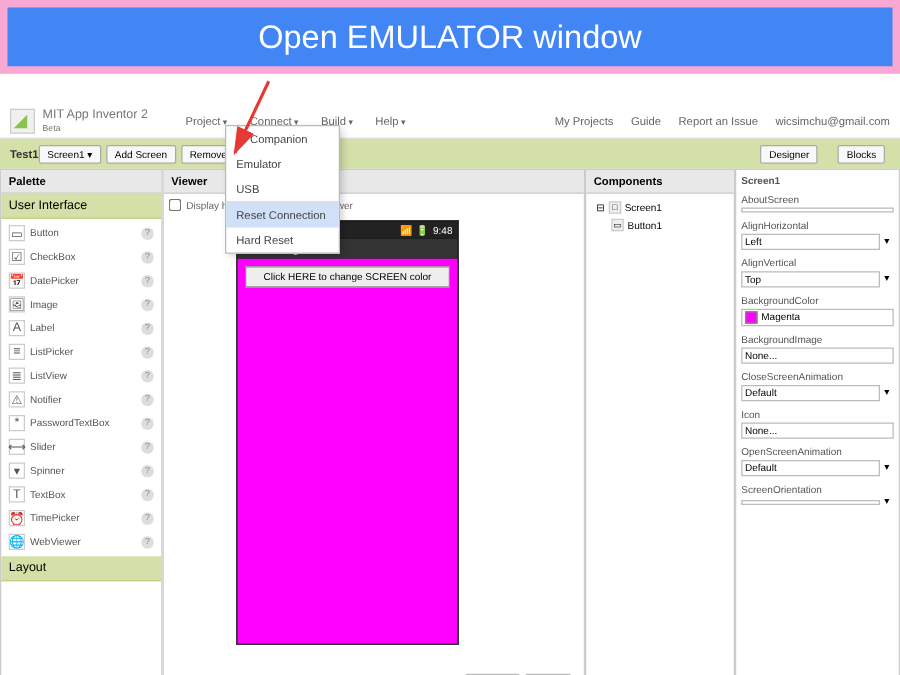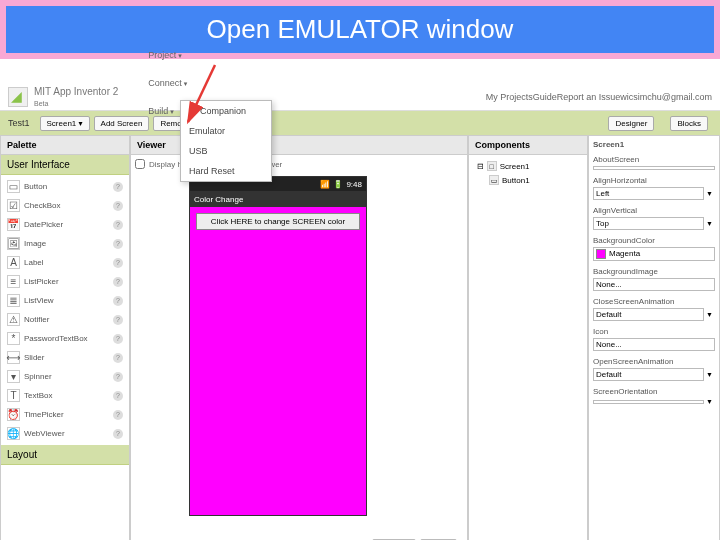--- a/index.html
+++ b/index.html
@@ -6,26 +6,26 @@
   body { width: 720px; height: 540px; background: #fff; overflow: hidden; position: relative; }
   
   .banner { background: #4285f4; color: #fff; font-size: 26px; padding: 8px 0; text-align: center; border: 6px solid #f9a8d4; }
   
   .blank { height: 24px; background: #fff; }
   
   .topbar { display: flex; align-items: center; padding: 4px 8px; height: 28px; border-bottom: 1px solid #ddd; font-size: 9px; color: #666; justify-content: flex-end; }
   .logo { width: 20px; height: 20px; background: #f0f0f0; border: 1px solid #ccc; margin-right: 6px; position: relative; }
   .logo::after { content: "◢"; color: #8bc34a; position: absolute; font-size: 14px; left: 2px; top: 0; }
   .brand { font-size: 10px; color: #777; margin-right: 20px; }
-  .menu { display: flex; gap: 18px; margin-left: 10px; flex-direction: column; }
+  .menu { display: flex; gap: 18px; margin-left: 10px; }
   .menu-item::after { content: " ▾"; font-size: 7px; }
-  .top-right { margin-left: auto; display: flex; font-size: 9px; color: #666; }
+  .top-right { margin-left: auto; display: flex; gap: 14px; font-size: 9px; color: #666; }
   
   .projbar { display: flex; align-items: center; background: #d3e0a8; padding: 4px 8px; height: 24px; font-size: 9px; }
-  .projname { font-weight: normal; color: #333; margin-right: 10px; }
+  .projname { font-weight: bold; color: #333; }
   .proj-btn { background: #f8f8f8; border: 1px solid #aaa; padding: 2px 6px; font-size: 8px; border-radius: 2px; margin-right: 4px; cursor: pointer; }
   .proj-right { margin-left: auto; display: flex; gap: 12px; }
   
   .cols { display: flex; height: calc(100% - 114px); }
   .panel { border: 1px solid #ccc; display: flex; flex-direction: column; }
   .panel-head { background: #e8e8e8; font-size: 9px; font-weight: bold; padding: 4px 6px; border-bottom: 1px solid #ccc; }
   
   .palette { width: 130px; }
   .pal-cat { font-size: 10px; padding: 4px 6px; background: #d3e0a8; border-bottom: 1px solid #c0d080; }
   .pal-items { padding: 2px; }
@@ -103,20 +103,21 @@
   <div class="proj-right">
     <button class="proj-btn">Designer</button>
     <button class="proj-btn">Blocks</button>
   </div>
 </div>
 
 <div class="dropdown">
   <div class="dd-item">AI Companion</div>
   <div class="dd-item">Emulator</div>
   <div class="dd-item">USB</div>
+  <div class="dd-item dd-sep dd-highlight">Reset Connection</div>
   <div class="dd-item">Hard Reset</div>
 </div>
 
 <svg class="arrow" style="left:110px;top:60px;width:110px;height:70px">
   <defs>
       <marker id="ah" markerWidth="10" markerHeight="10" refX="8" refY="3" orient="auto">
         <path d="M0,0 L9,3 L0,6 Z" fill="#e53935"></path>
       </marker>
     </defs>
   <line x1="105" y1="5" x2="78" y2="62" stroke="#e53935" stroke-width="2.5" marker-end="url(#ah)"></line>

